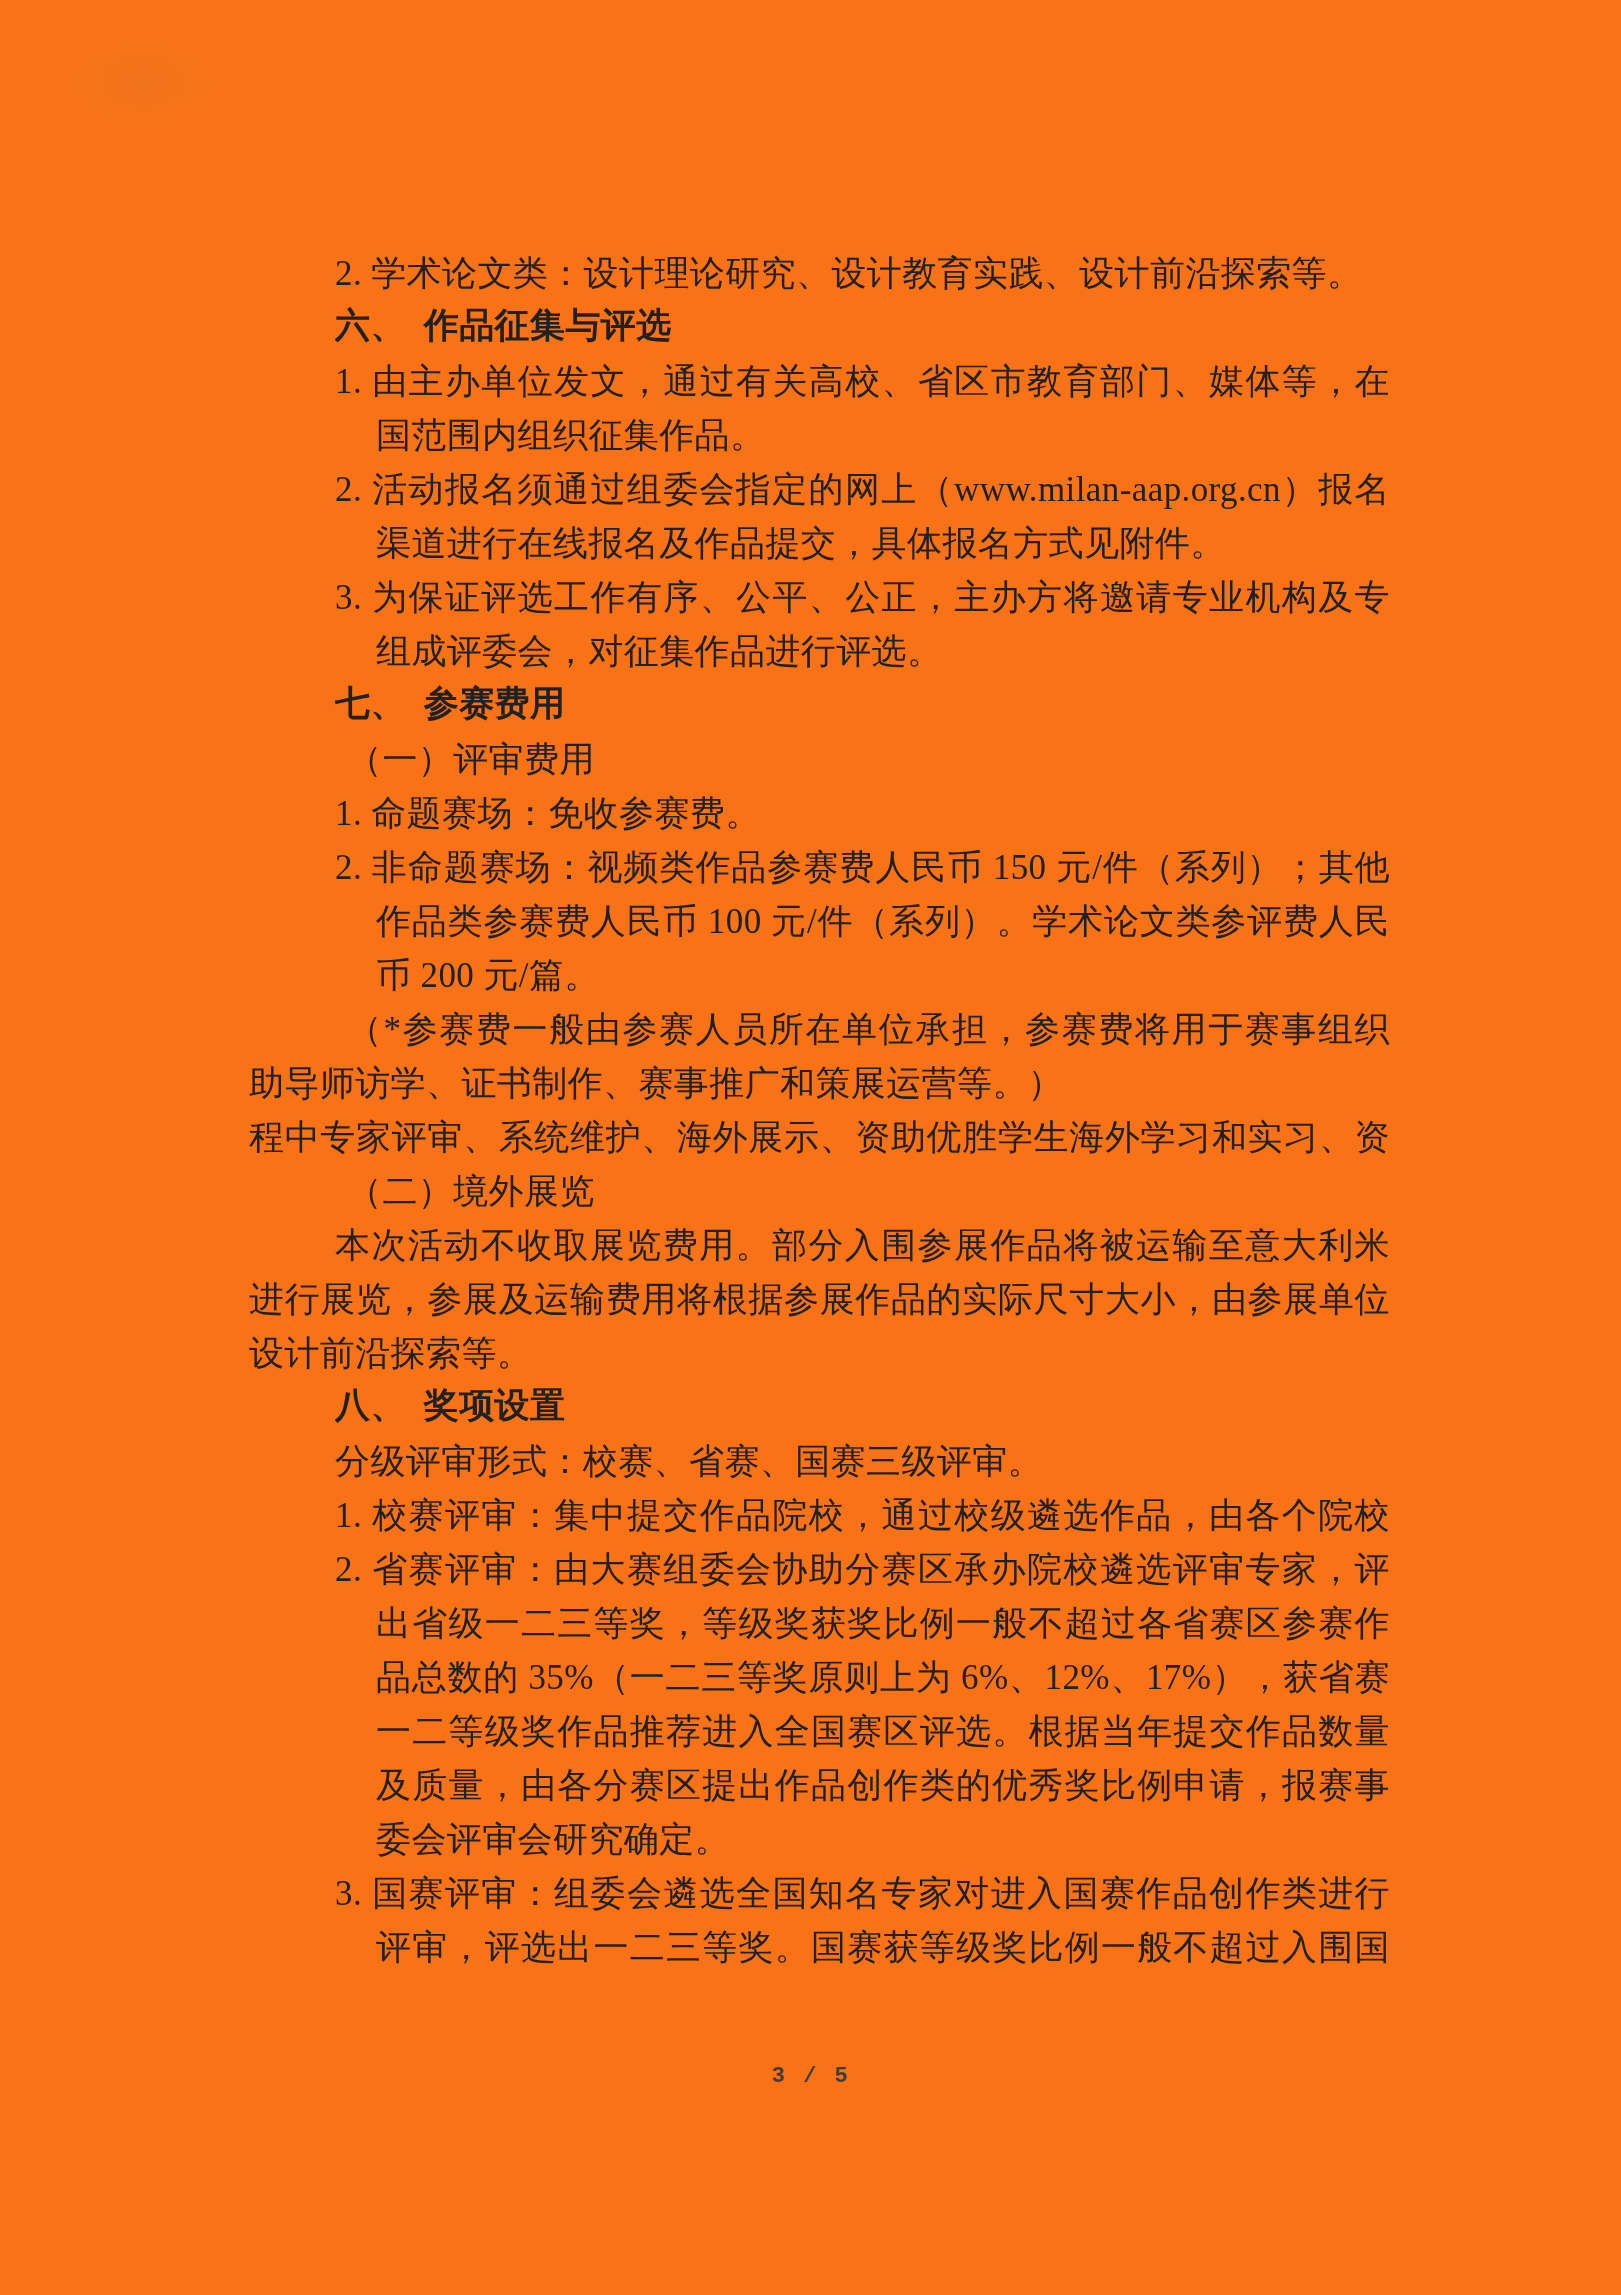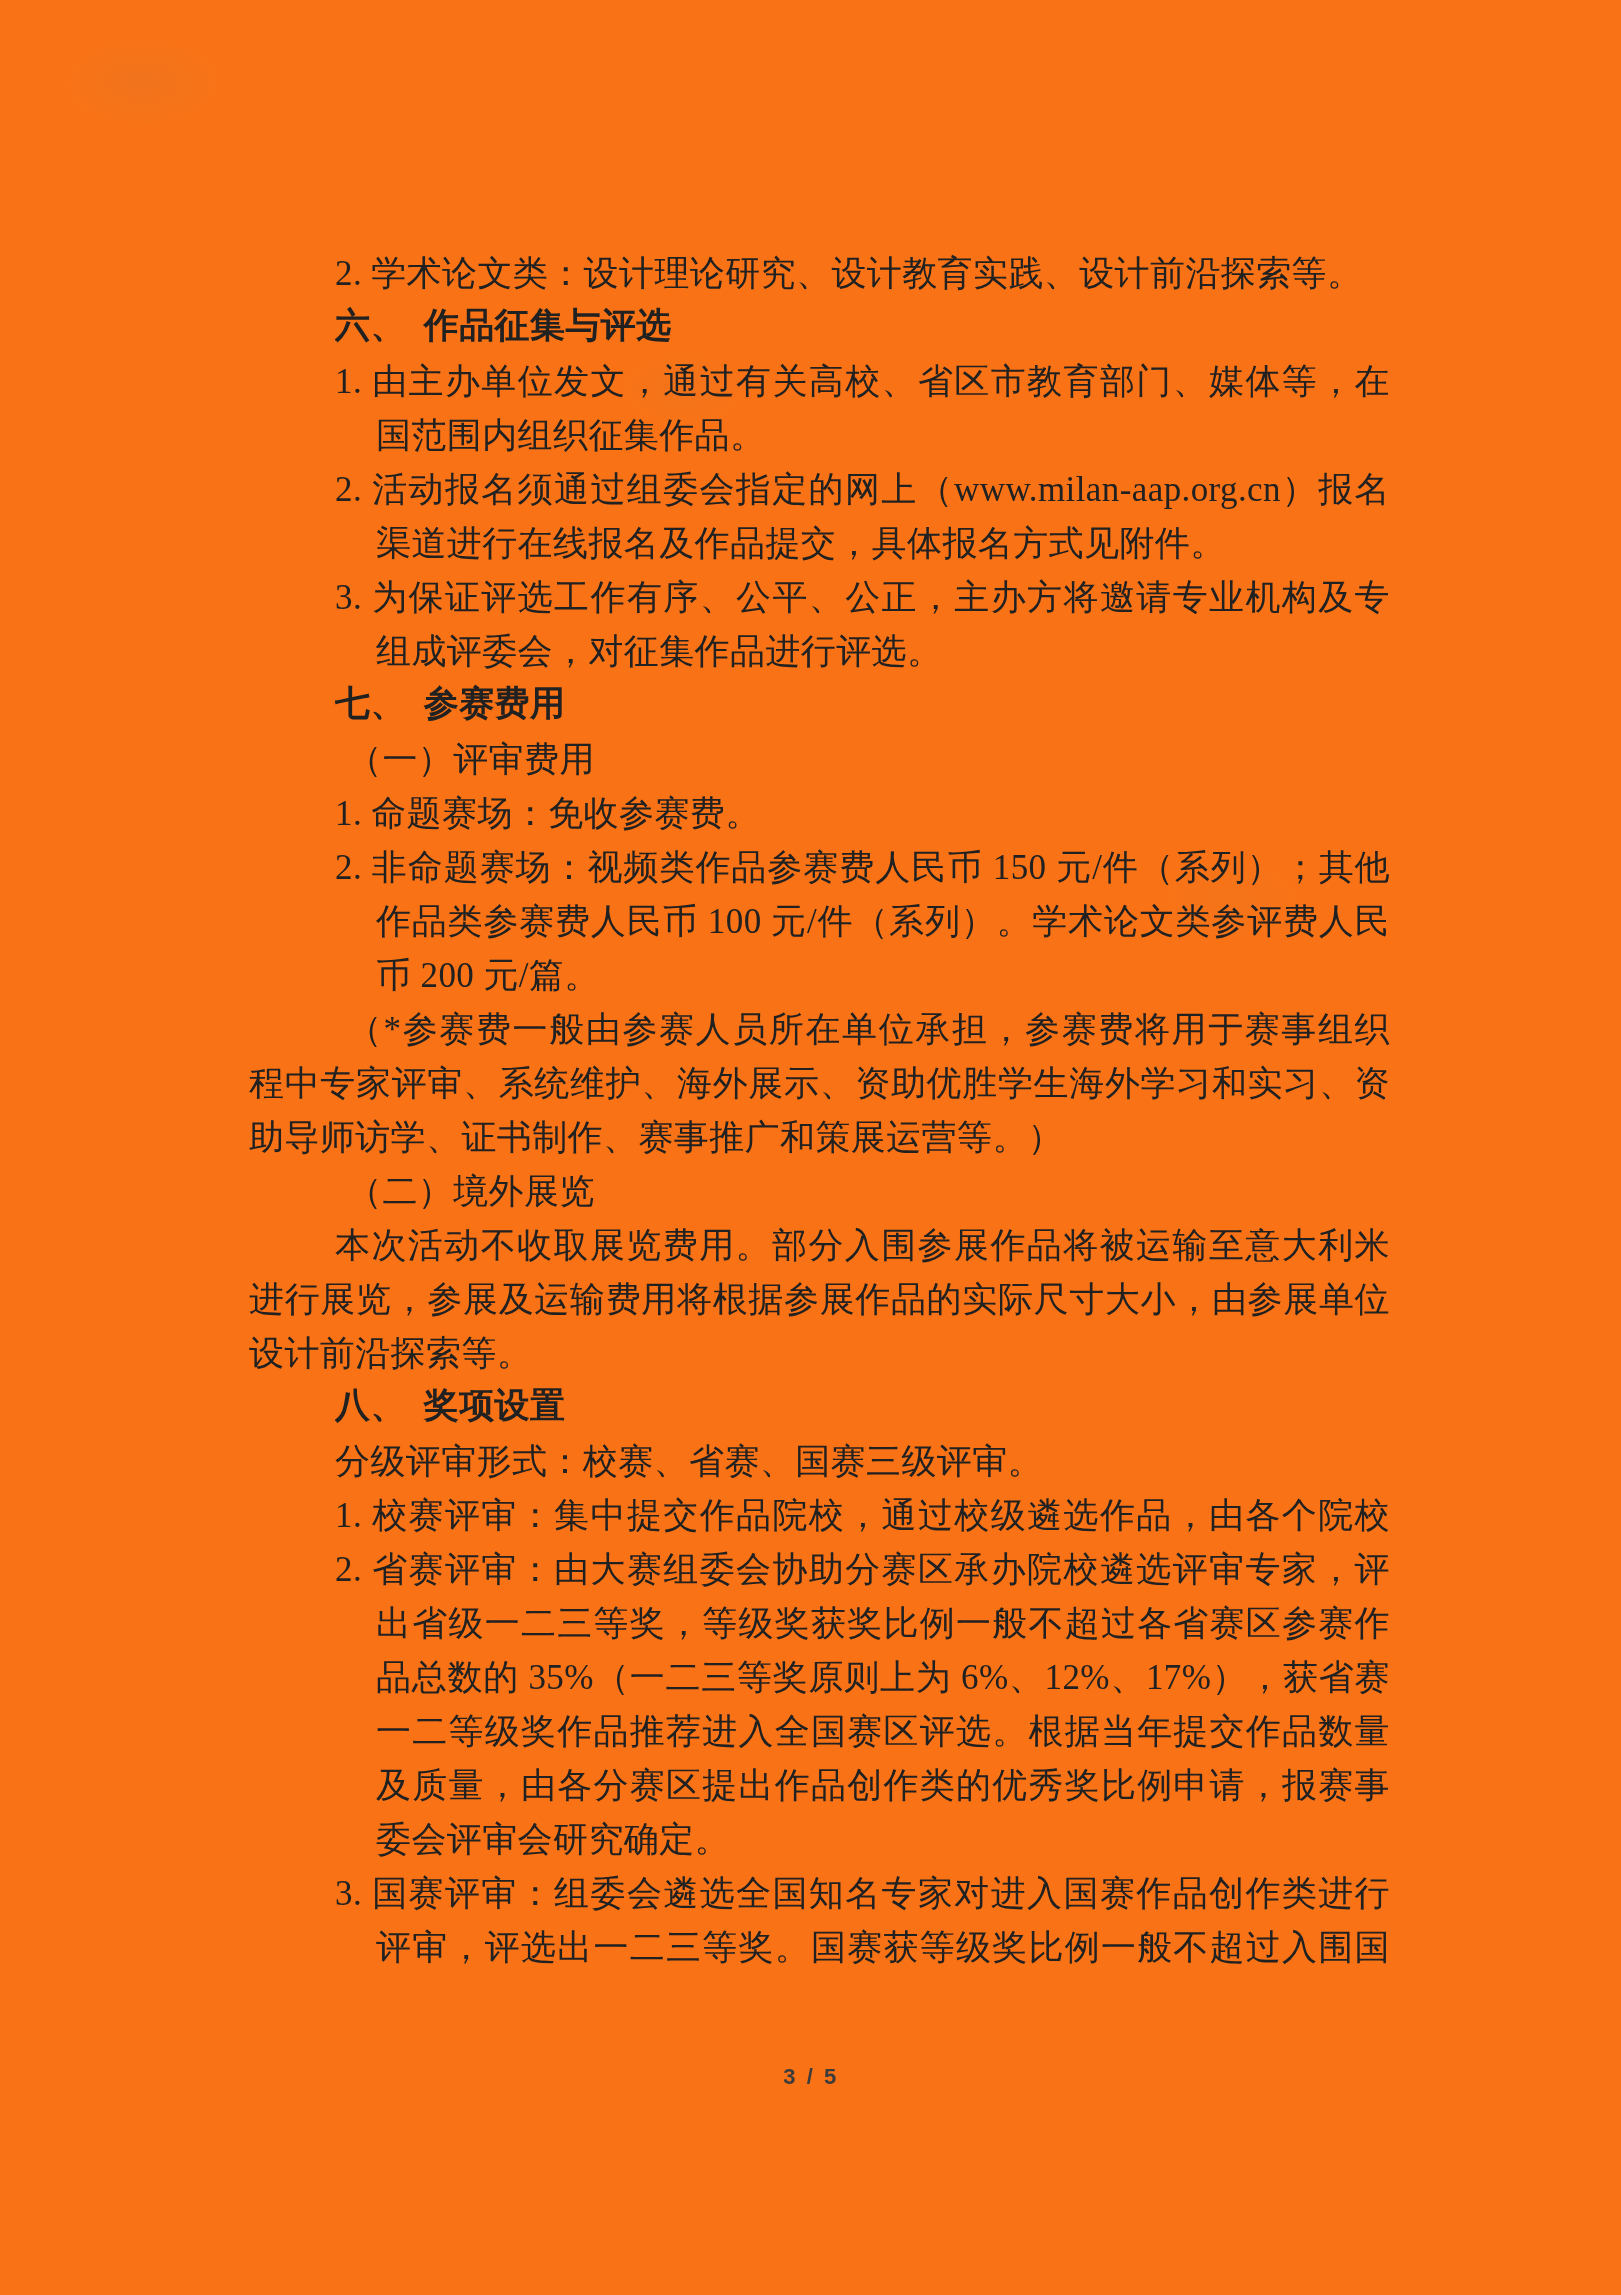--- a/index.html
+++ b/index.html
@@ -55,21 +55,21 @@
   .just {
     text-align: justify;
     text-align-last: justify;
   }
   .footer {
     position: absolute;
     left: 0;
     top: 2064px;
     width: 100%;
     text-align: center;
-    font-family: Liberation Sans, sans-serif;
+    font-family: Liberation Mono, monospace;
     font-size: 22px;
     font-weight: bold;
     letter-spacing: 2.5px;
     color: #3c3c3c;
   }
 </style>
 </head>
 <body>
 
 <div class="page">
@@ -86,22 +86,22 @@
       <div class="line cont">渠道进行在线报名及作品提交，具体报名方式见附件。</div>
       <div class="line num just">3. 为保证评选工作有序、公平、公正，主办方将邀请专业机构及专家</div>
       <div class="line cont">组成评委会，对征集作品进行评选。</div>
       <div class="line head"><span class="hmarker">七、</span><span class="htitle">参赛费用</span></div>
       <div class="line sub">（一）评审费用</div>
       <div class="line num">1. 命题赛场：免收参赛费。</div>
       <div class="line num just">2. 非命题赛场：视频类作品参赛费人民币 150 元/件（系列）；其他</div>
       <div class="line cont just">作品类参赛费人民币 100 元/件（系列）。学术论文类参评费人民</div>
       <div class="line cont">币 200 元/篇。</div>
       <div class="line sub just">（*参赛费一般由参赛人员所在单位承担，参赛费将用于赛事组织过</div>
+      <div class="line full">助导师访学、证书制作、赛事推广和策展运营等。）</div>
       <div class="line full just">程中专家评审、系统维护、海外展示、资助优胜学生海外学习和实习、资</div>
-      <div class="line full">助导师访学、证书制作、赛事推广和策展运营等。）</div>
       <div class="line sub">（二）境外展览</div>
       <div class="line para just">本次活动不收取展览费用。部分入围参展作品将被运输至意大利米兰</div>
       <div class="line full just">进行展览，参展及运输费用将根据参展作品的实际尺寸大小，由参展单位</div>
       <div class="line full">设计前沿探索等。</div>
       <div class="line head"><span class="hmarker">八、</span><span class="htitle">奖项设置</span></div>
       <div class="line para">分级评审形式：校赛、省赛、国赛三级评审。</div>
       <div class="line num just">1. 校赛评审：集中提交作品院校，通过校级遴选作品，由各个院校自</div>
       <div class="line num just">2. 省赛评审：由大赛组委会协助分赛区承办院校遴选评审专家，评选</div>
       <div class="line cont just">出省级一二三等奖，等级奖获奖比例一般不超过各省赛区参赛作</div>
       <div class="line cont just">品总数的 35%（一二三等奖原则上为 6%、12%、17%），获省赛</div>

